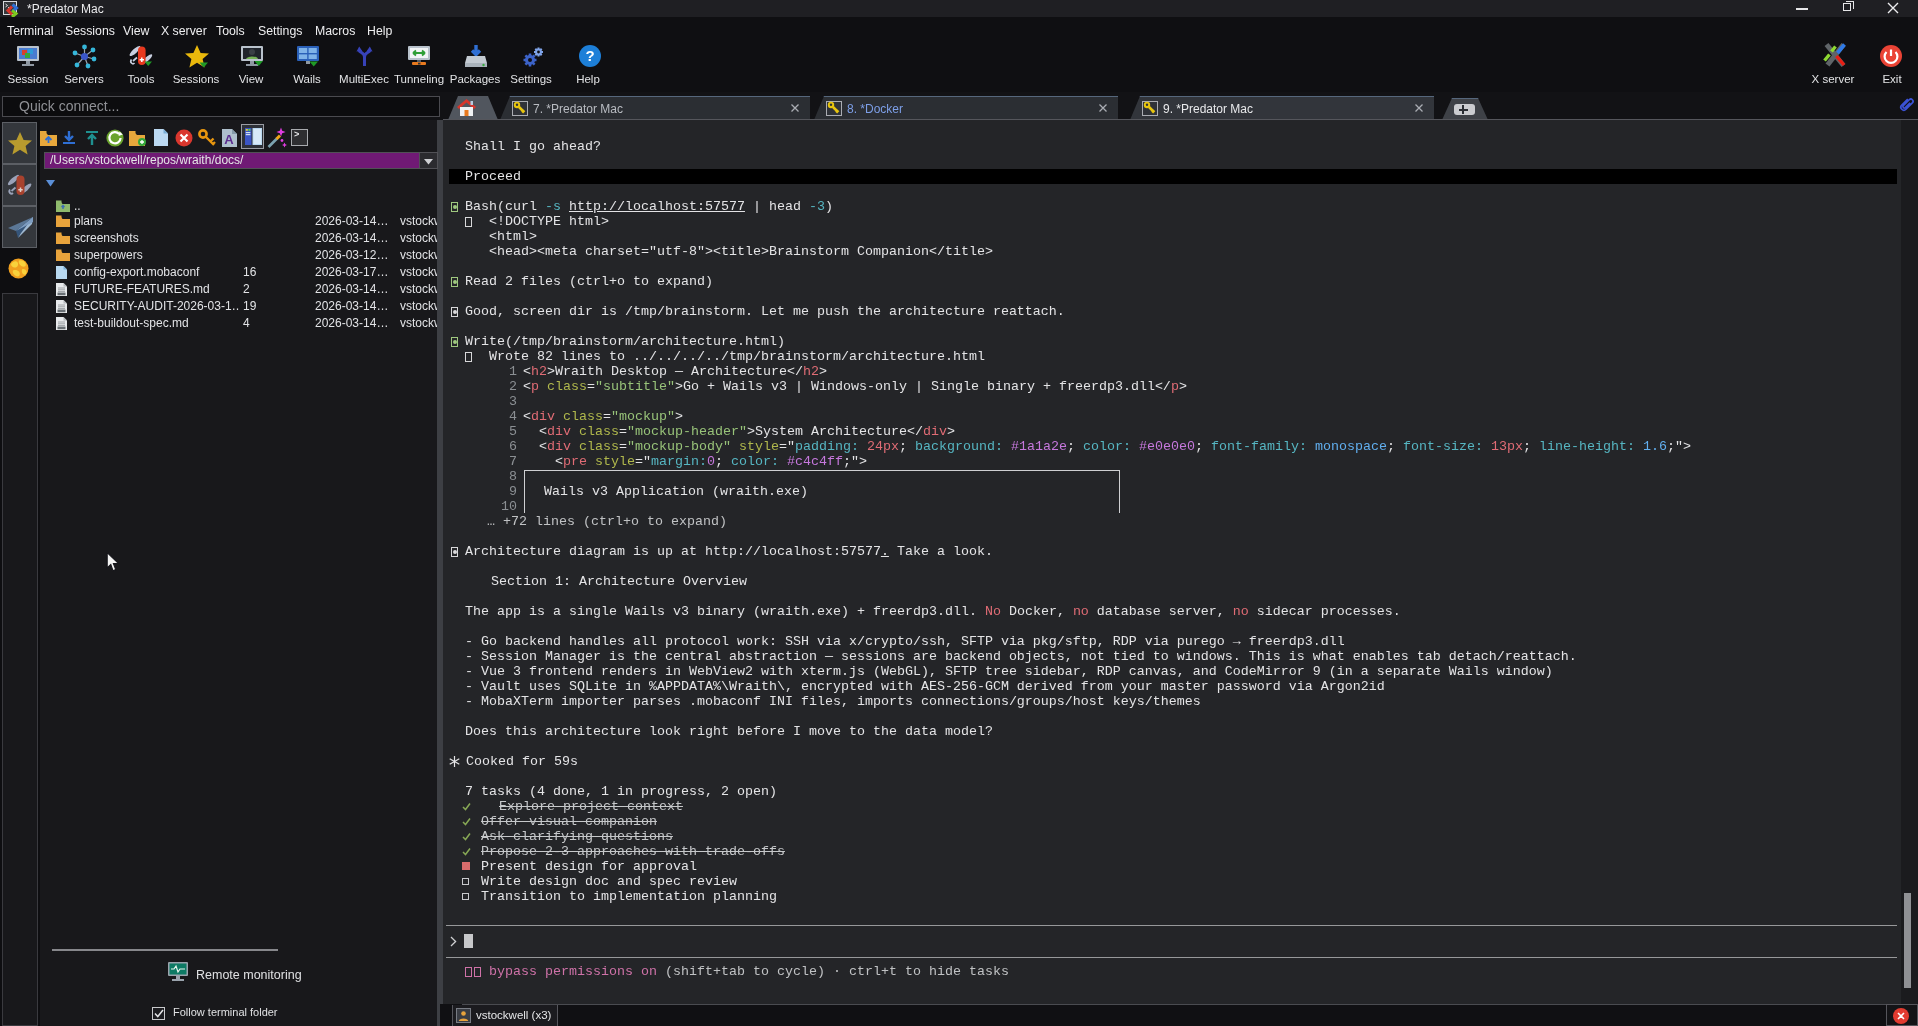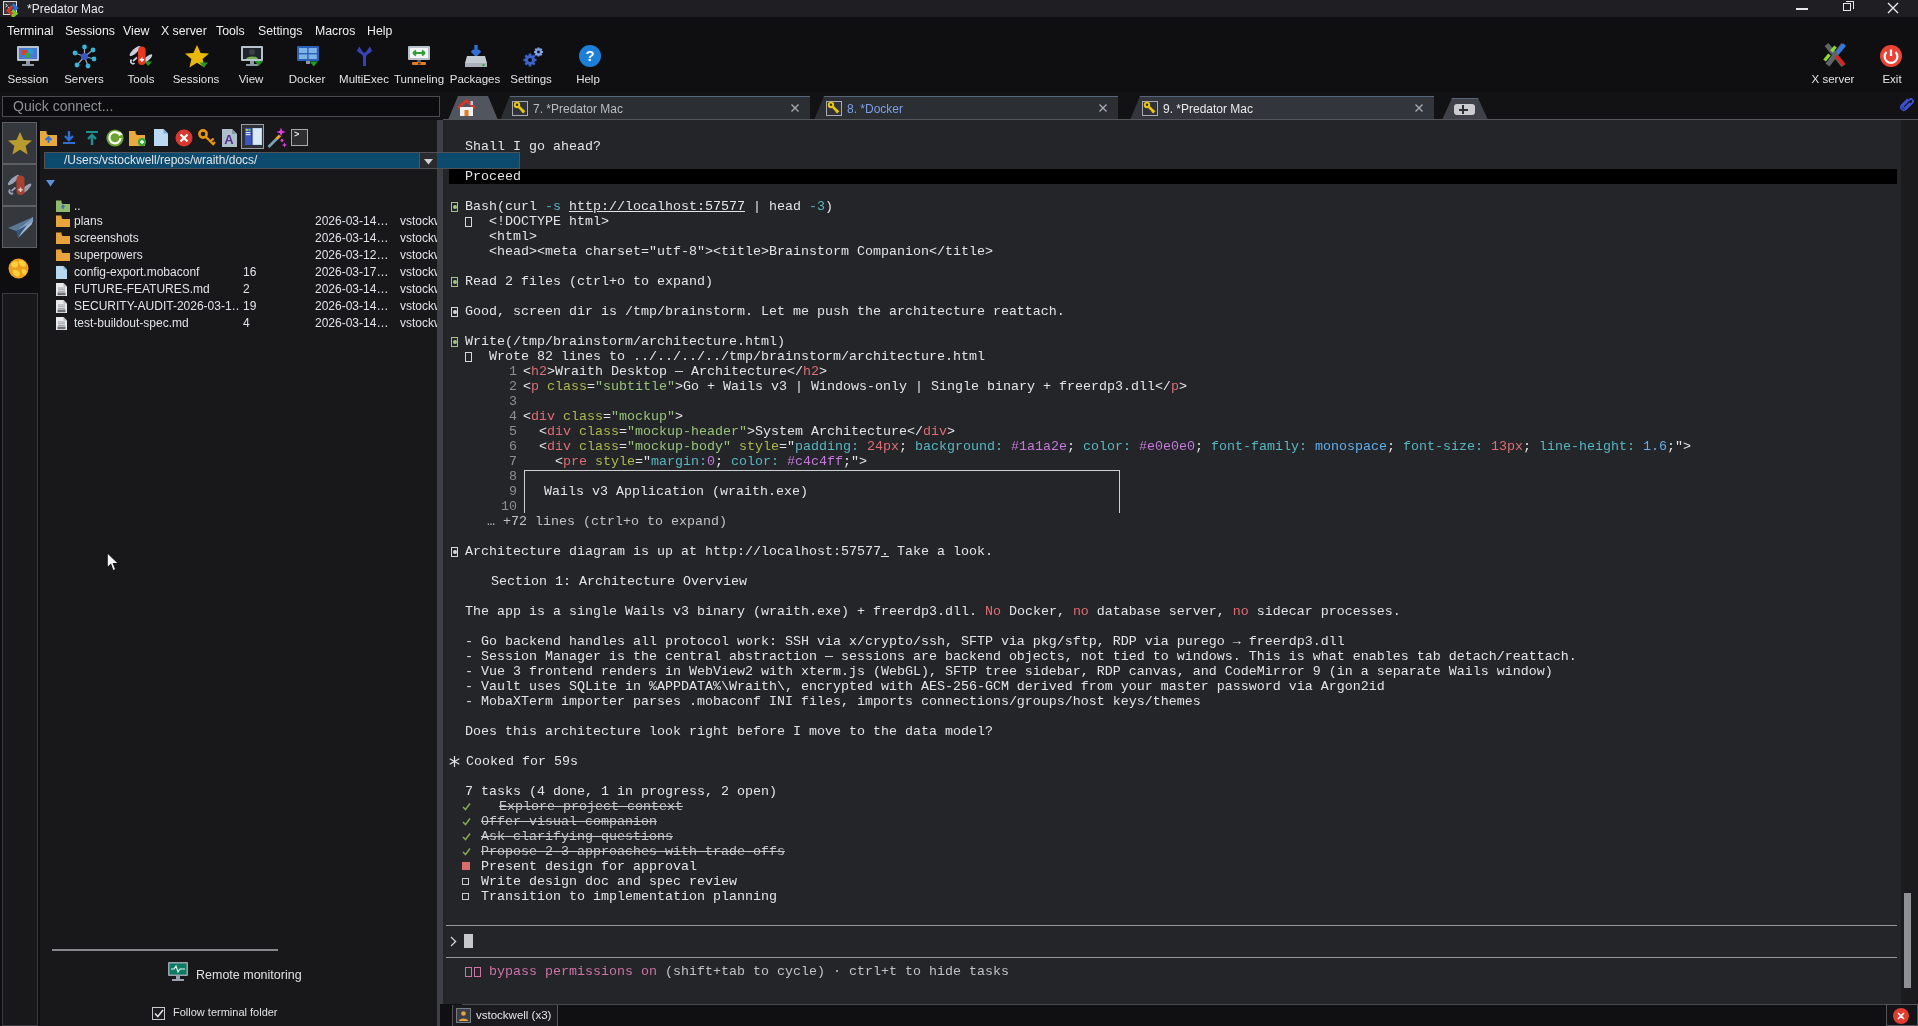--- a/index.html
+++ b/index.html
@@ -5,33 +5,33 @@
 <style>
 *{margin:0;padding:0;box-sizing:border-box}
 html,body{width:1918px;height:1026px;overflow:hidden;background:#121215}
 #app{position:absolute;left:0;top:0;width:1918px;height:1026px;font-family:"Liberation Sans",sans-serif;overflow:hidden}
 .abs{position:absolute}
 
 #titlebar{position:absolute;left:0;top:0;width:1918px;height:17px;background:#1f1f23;color:#eaeaec;font-size:12px}
 #menubar{position:absolute;left:0;top:17px;width:1918px;height:75px;background:#0f0f12}
 .menuitem{position:absolute;top:24px;color:#eeeef0;font-size:12.3px}
 .tlabel{position:absolute;top:73px;color:#e2e3e5;font-size:11.5px;text-align:center;width:90px}
-#qc{position:absolute;left:2px;top:96px;width:438px;height:21px;background:#0c0c0e;border:1px solid #4a4a4f;color:#8f9095;font-size:14px;line-height:19px;padding-left:10px}
+#qc{position:absolute;left:2px;top:96px;width:438px;height:21px;background:#0c0c0e;border:1px solid #4a4a4f;color:#8f9095;font-size:14px;line-height:19px;padding-left:16px}
 #tabbar{position:absolute;left:440px;top:92px;width:1478px;height:28px;background:#121215}
 #tabline{position:absolute;left:443px;top:119px;width:1475px;height:1px;background:#55565c}
 .tab{position:absolute;top:96px;height:24px;background:#2b2e33;border-top:1px solid #56677c;color:#b9bcc2;font-size:12px}
 .tabslant{clip-path:polygon(10px 0,100% 0,100% 100%,0 100%)}
 .tabslant2{clip-path:polygon(10px 0,calc(100% - 10px) 0,100% 100%,0 100%)}
 .keybox{position:absolute;top:4px;width:16px;height:15px;border:1px solid #aaacb2;background:#2f3238}
 
 #sidestrip{position:absolute;left:0;top:120px;width:40px;height:906px;background:#0e0e11}
 .scell{position:absolute;left:2px;width:35px;height:42px;background:#34373c;border:1px solid #5c5f65}
 
 #fpanel{position:absolute;left:40px;top:120px;width:400px;height:906px;background:#18181b}
-#pathbar{position:absolute;left:44px;top:152px;width:476px;height:17px;background:#0c4a6e;border:1px solid #515156;color:#e4e4e6;font-size:12px;line-height:15px;padding-left:19px}
+#pathbar{position:absolute;left:44px;top:152px;width:394px;height:17px;background:#701a75;border:1px solid #515156;color:#e4e4e6;font-size:12px;line-height:15px;padding-left:5px}
 #pathbtn{position:absolute;left:419px;top:153px;width:18px;height:15px;background:#2b2b2f;border-left:1px solid #515156;color:#cfcfd3;text-align:center;font-size:10px;line-height:14px}
 #fhead{position:absolute;left:40px;top:172px;width:397px;height:22px;border-top:1px solid #3a3a3f;border-bottom:1px solid #3a3a3f;color:#dcdde0;font-size:12px}
 .hsep{position:absolute;top:0;width:1px;height:21px;background:#3a3a3f}
 .frow{position:absolute;left:40px;width:397px;height:17px;color:#e2e3e6;font-size:12px;line-height:17px;overflow:hidden}
 .fname{position:absolute;left:34px;top:0}
 .fsize{position:absolute;left:203px;top:0}
 .fdate{position:absolute;left:275px;top:0}
 .fown{position:absolute;left:360px;top:0}
 .ficon{position:absolute;left:16px;top:2px}
 
@@ -379,21 +379,21 @@
     </svg>
 
 <svg class="abs" style="left:106px;top:552px" width="14" height="20" viewBox="0 0 14 20">
 <polygon points="1.2,0.5 1.2,16 4.8,12.6 7,18.8 9.7,17.6 7.4,11.6 12.6,11.6" fill="#f4f4f4" stroke="#15151a" stroke-width="1.1"></polygon>
     </svg>
 <span class="tlabel" style="left:-17px">Session</span>
 <span class="tlabel" style="left:39px">Servers</span>
 <span class="tlabel" style="left:96px">Tools</span>
 <span class="tlabel" style="left:151px">Sessions</span>
 <span class="tlabel" style="left:206px">View</span>
-<span class="tlabel" style="left:262px">Docker</span>
+<span class="tlabel" style="left:262px">Wails</span>
 <span class="tlabel" style="left:319px">MultiExec</span>
 <span class="tlabel" style="left:374px">Tunneling</span>
 <span class="tlabel" style="left:430px">Packages</span>
 <span class="tlabel" style="left:486px">Settings</span>
 <span class="tlabel" style="left:543px">Help</span>
 <span class="tlabel" style="left:1788px">X server</span>
 <span class="tlabel" style="left:1847px">Exit</span>
 
 <div id="qc">Quick connect...</div>
 

